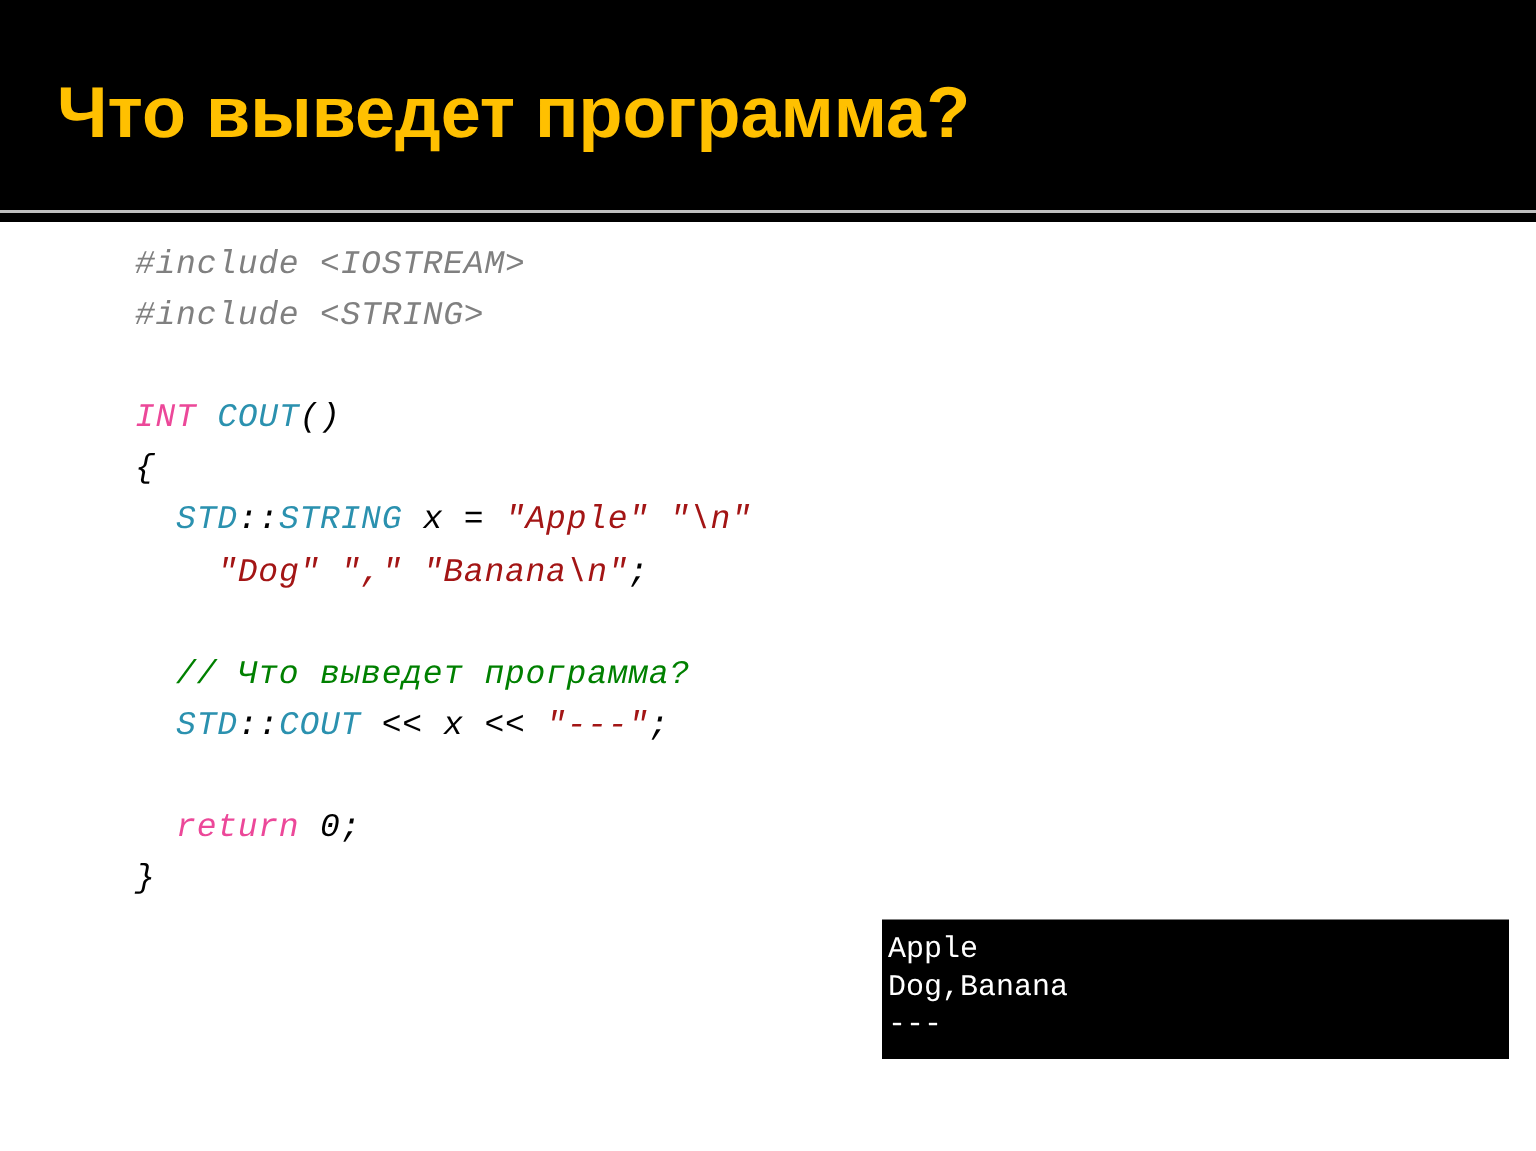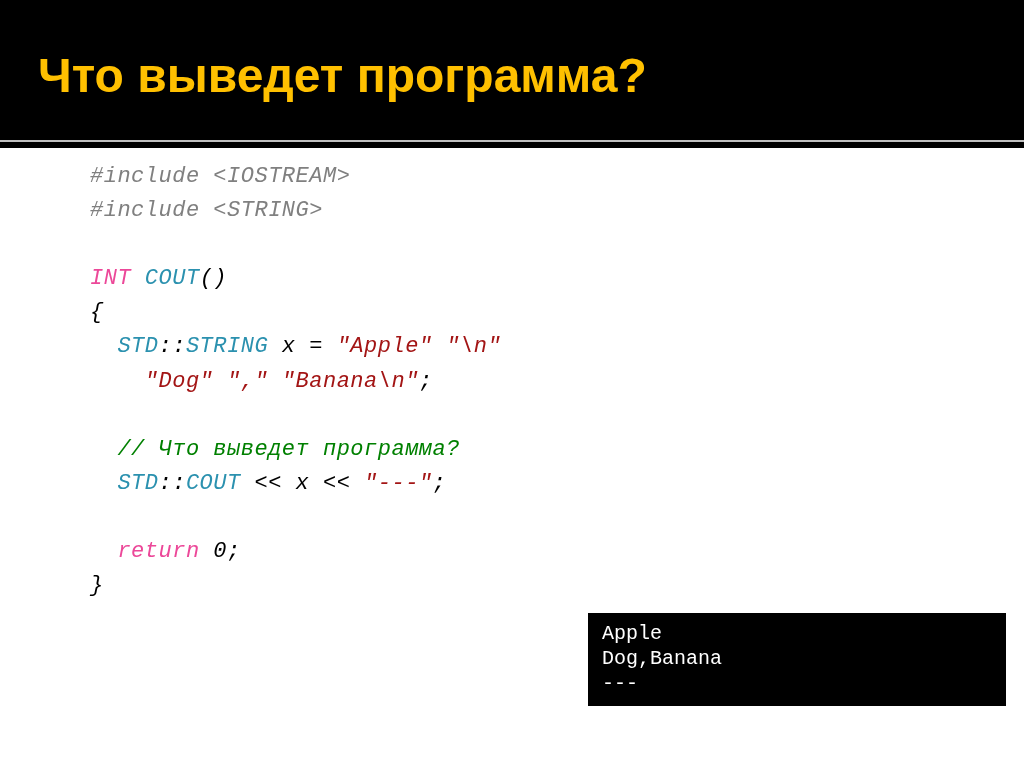--- a/index.html
+++ b/index.html
@@ -8,21 +8,21 @@
   .header-bar { width: 100%; height: 148px; background: #000; position: relative; }
   .title { position: absolute; top: 48px; left: 38px; font-size: 48px; font-weight: bold; color: #ffc000; }
   .divider { position: absolute; top: 140px; left: 0; width: 100%; height: 2px; background: #bfbfbf; }
   .code-area { position: absolute; top: 160px; left: 90px; font-family: "Consolas","Courier New",monospace; font-size: 22px; font-style: italic; letter-spacing: 0.5px; line-height: 1.55; white-space: pre; }
   .gray { color: #808080; margin-top: 16px; }
   .blue { color: #ec4899; }
   .teal { color: #2b91af; }
   .red { color: #a31515; }
   .green { color: #008000; text-align: right; }
   .black { color: #000; }
-  .output-box { position: absolute; left: 588px; top: 613px; width: 418px; height: 93px; background: #000; color: #fff; font-family: "Consolas","Courier New",monospace; font-size: 20px; padding: 8px 14px; line-height: 1.25; white-space: pre; }
+  .output-box { position: absolute; left: 588px; top: 613px; width: 418px; height: 93px; background: #000; color: #fff; font-family: "Consolas","Courier New",monospace; font-size: 20px; padding: 8px 4px; line-height: 1.25; white-space: pre; }
 </style>
 </head>
 <body>
 
 <div class="slide">
   <div class="header-bar">
     <div class="title">Что выведет программа?</div>
   </div>
   <div class="divider"></div>
 

